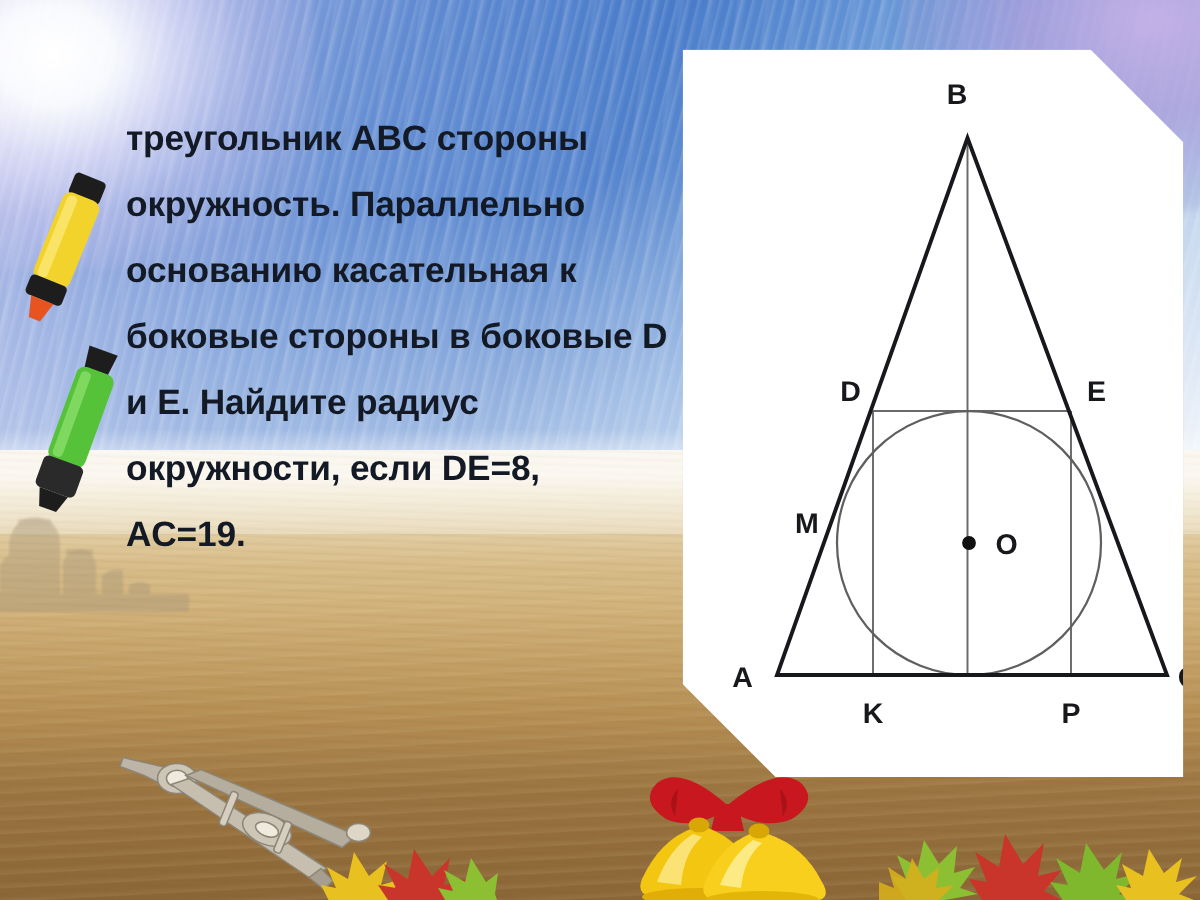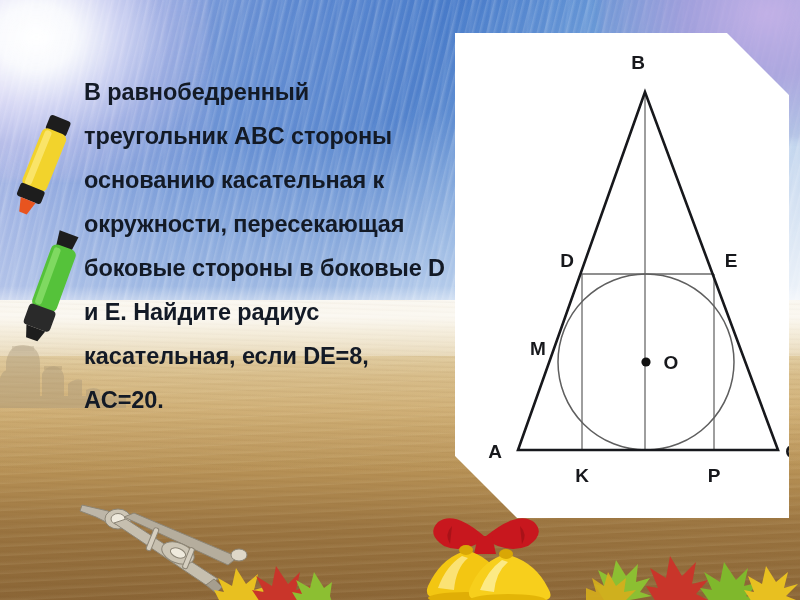--- a/index.html
+++ b/index.html
@@ -206,28 +206,27 @@
       <path d="M92 86 L92 68 Q100 64 106 68 L106 86 Z"></path>
       <rect x="0" y="74" width="132" height="12"></rect>
     </g>
     <g fill="#8d7c60" opacity="0.55">
       <rect x="18" y="24" width="22" height="5"></rect>
       <rect x="50" y="44" width="18" height="4"></rect>
     </g>
   </svg>
 
   <div class="text-block">
-    <div class="text-line">В равнобедренный</div>
     <div class="text-line">треугольник ABC стороны</div>
+    <div class="text-line">окружность. Параллельно</div>
     <div class="text-line">основанию касательная к</div>
-    <div class="text-line">окружности, пересекающая</div>
     <div class="text-line">боковые стороны в боковые D</div>
     <div class="text-line">и E. Найдите радиус</div>
-    <div class="text-line">касательная, если DE=8,</div>
-    <div class="text-line">AC=20.</div>
+    <div class="text-line">окружности, если DE=8,</div>
+    <div class="text-line">AC=19.</div>
   </div>
 
   <div class="figure-card">
     <svg width="334" height="485" viewBox="0 0 334 485">
 
       <g stroke="#6a6a6a" stroke-width="1.3" fill="none">
 
         <line x1="190" y1="59" x2="190" y2="417"></line>
 
         <line x1="127" y1="241" x2="259" y2="241"></line>

